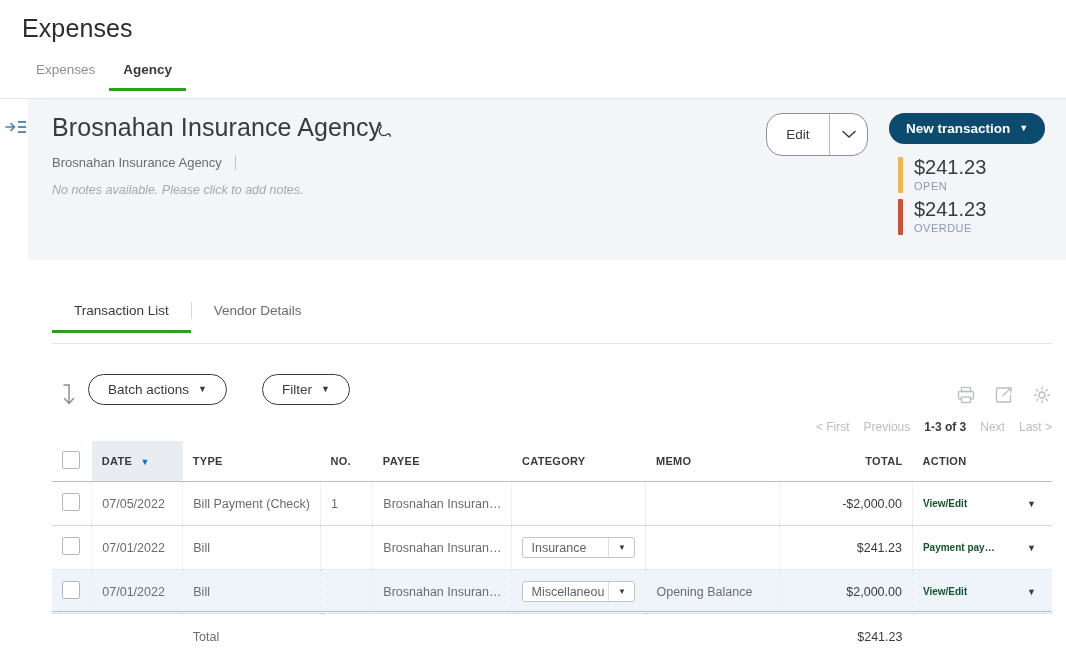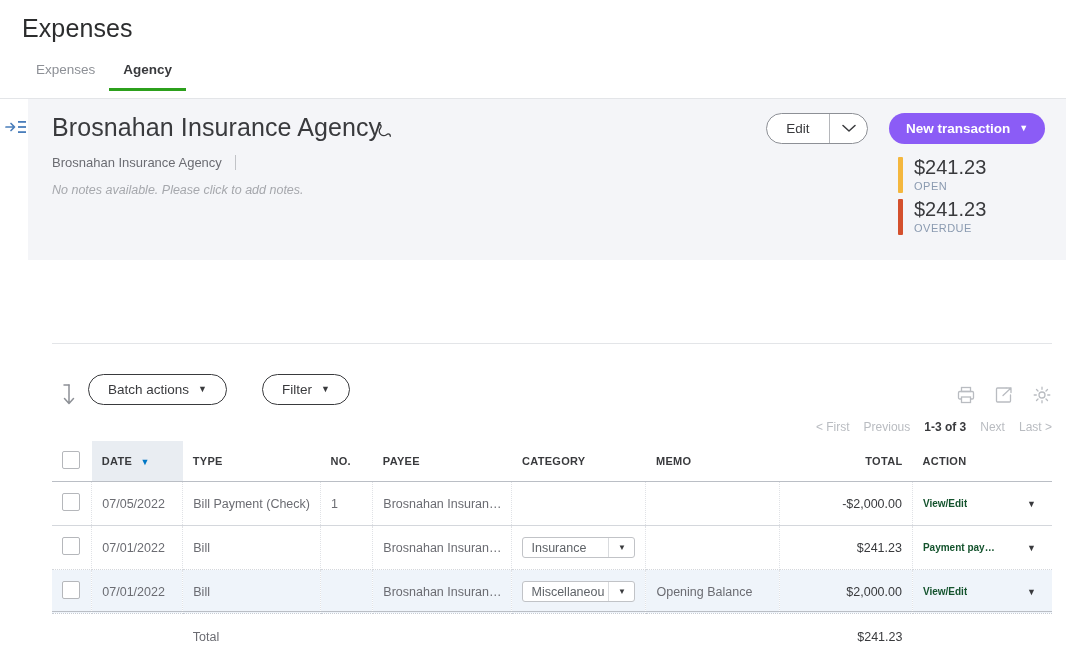--- a/index.html
+++ b/index.html
@@ -68,36 +68,36 @@
   .vendor-notes {
     position: absolute; left: 24px; top: 84px;
     font-size: 12.5px; color: #a6a8ad; font-style: italic;
     cursor: pointer;
   }
 
   
   .edit-group {
     position: absolute; left: 738px; top: 14px;
     display: flex; align-items: stretch;
-    height: 31px; border: 1px solid #8d9096; border-radius: 16px;
+    height: 43px; border: 1px solid #8d9096; border-radius: 16px;
     background: #fff; overflow: hidden; cursor: pointer;
   }
   .edit-label {
     display: flex; align-items: center; justify-content: center;
     width: 62px; font-size: 13.5px; color: #393a3d;
   }
   .edit-caret {
     display: flex; align-items: center; justify-content: center;
     width: 38px; border-left: 1px solid #b5b7bb; color: #393a3d;
   }
   .new-txn {
     position: absolute; left: 861px; top: 14px;
     height: 31px; padding: 0 17px;
     display: flex; align-items: center; gap: 9px;
-    background: #8b5cf6; color: #ffffff;
+    background: #0c4a6e; color: #ffffff;
     border-radius: 16px; font-size: 13.5px; font-weight: bold;
     cursor: pointer; white-space: nowrap;
   }
   .caret-down { font-size: 9px; line-height: 1; }
 
   
   .stat {
     position: absolute; left: 870px;
     display: flex; align-items: flex-start; gap: 11px;
   }
@@ -280,20 +280,25 @@
 
     <div class="stat overdue">
       <div class="stat-bar" style="background:#d4502d"></div>
       <div>
         <div class="stat-amount">$241.23</div>
         <div class="stat-label">OVERDUE</div>
       </div>
     </div>
   </div>
 
+  <div class="sub-tabs">
+    <div class="sub-tab active">Transaction List</div>
+    <div class="sub-tab-div"></div>
+    <div class="sub-tab">Vendor Details</div>
+  </div>
   <div class="sub-rule"></div>
 
   <div class="sort-icon">
     <svg width="18" height="25" viewBox="0 0 18 25">
       <path d="M9 2 L9 20 M4.5 15.5 L9 20.5 L13.5 15.5" stroke="#8d9096" stroke-width="1.5" fill="none" stroke-linecap="round" stroke-linejoin="round"></path>
       <path d="M4 2 L9 2" stroke="#8d9096" stroke-width="1.5" stroke-linecap="round"></path>
     </svg>
   </div>
 
   <div class="pill pill-batch">

